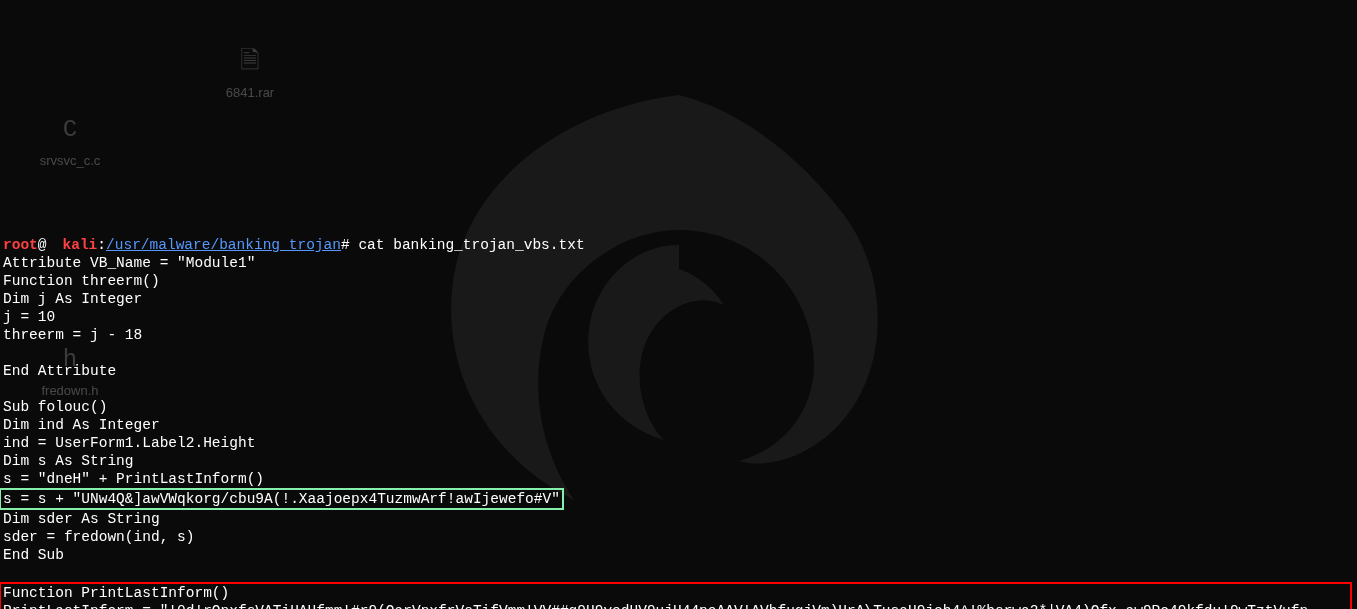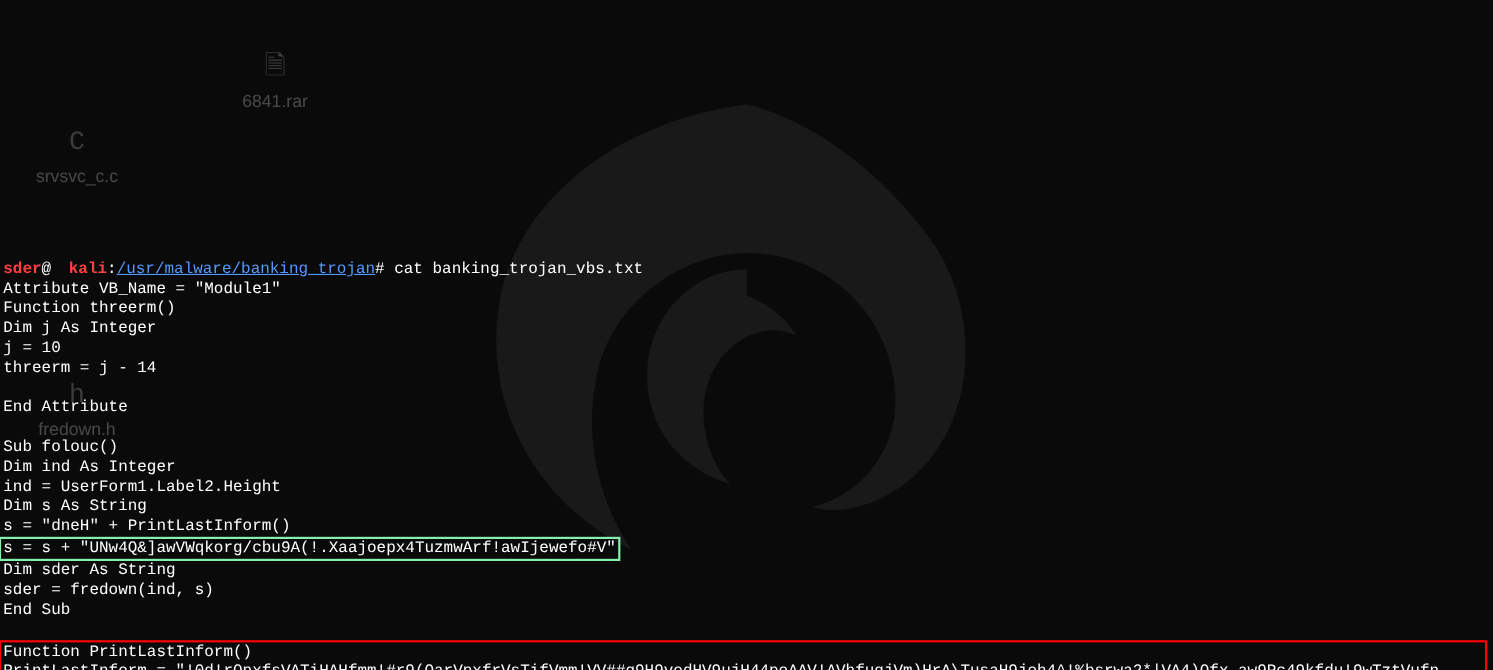--- a/index.html
+++ b/index.html
@@ -46,21 +46,21 @@
     .desktop-icon .icon-box {
       width: 40px;
       height: 40px;
       display: flex;
       align-items: center;
       justify-content: center;
       font-size: 24px;
       color: rgba(255,255,255,0.2);
     }
     .desktop-icon .icon-label {
-      font-size: 16px;
+      font-size: 13px;
       color: rgba(255,255,255,0.25);
       font-family: sans-serif;
       margin-top: 2px;
     }
     .terminal {
       position: relative;
       padding: 2px 3px;
       z-index: 2;
     }
     .prompt-user { color: #ff4040; font-weight: bold; }
@@ -105,26 +105,26 @@
   <div class="icon-box">C</div>
   <div class="icon-label">srvsvc_c.c</div>
 </div>
 
 <div class="desktop-icon" style="top:340px; left:30px;">
   <div class="icon-box">h</div>
   <div class="icon-label">fredown.h</div>
 </div>
 
 <div class="terminal">
-<span class="prompt-user">sder</span><span class="prompt-at">@</span><span class="prompt-host">kali</span><span class="prompt-sep">:</span><span class="prompt-path">/usr/malware/banking_trojan</span><span class="prompt-mark">#</span><span class="cmd"> cat banking_trojan_vbs.txt</span>
+<span class="prompt-user">root</span><span class="prompt-at">@</span><span class="prompt-host">kali</span><span class="prompt-sep">:</span><span class="prompt-path">/usr/malware/banking_trojan</span><span class="prompt-mark">#</span><span class="cmd"> cat banking_trojan_vbs.txt</span>
 <span class="code-line">Attribute VB_Name = "Module1"</span>
 <span class="code-line">Function threerm()</span>
 <span class="code-line">Dim j As Integer</span>
 <span class="code-line">j = 10</span>
-<span class="code-line">threerm = j - 14</span>
+<span class="code-line">threerm = j - 18</span>
 <span class="code-line"></span>
 <span class="code-line">End Attribute</span>
 <span class="code-line"></span>
 <span class="code-line">Sub folouc()</span>
 <span class="code-line">Dim ind As Integer</span>
 <span class="code-line">ind = UserForm1.Label2.Height</span>
 <span class="code-line">Dim s As String</span>
 <span class="code-line">s = "dneH" + PrintLastInform()</span>
 <span class="highlight-1"><span class="code-line">s = s + "UNw4Q&amp;]awVWqkorg/cbu9A(!.Xaajoepx4TuzmwArf!awIjewefo#V"</span></span>
 <span class="code-line">Dim sder As String</span>

